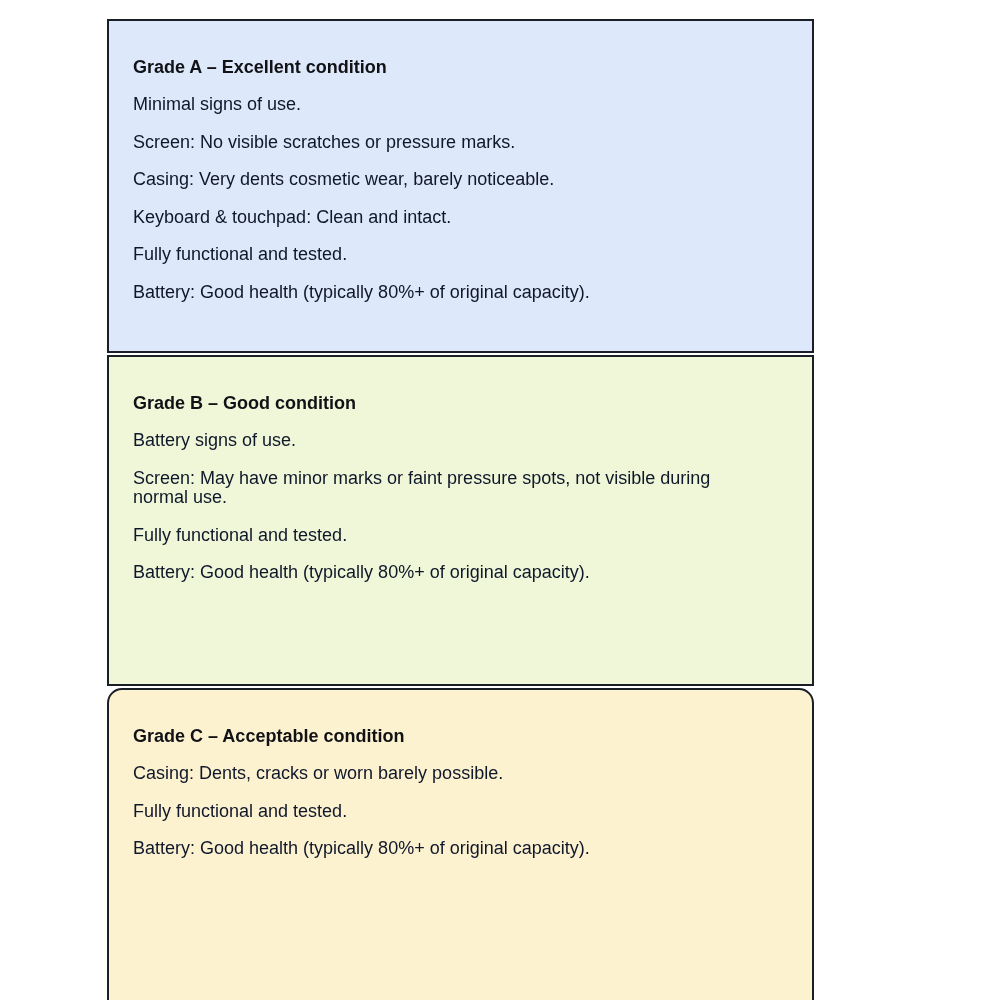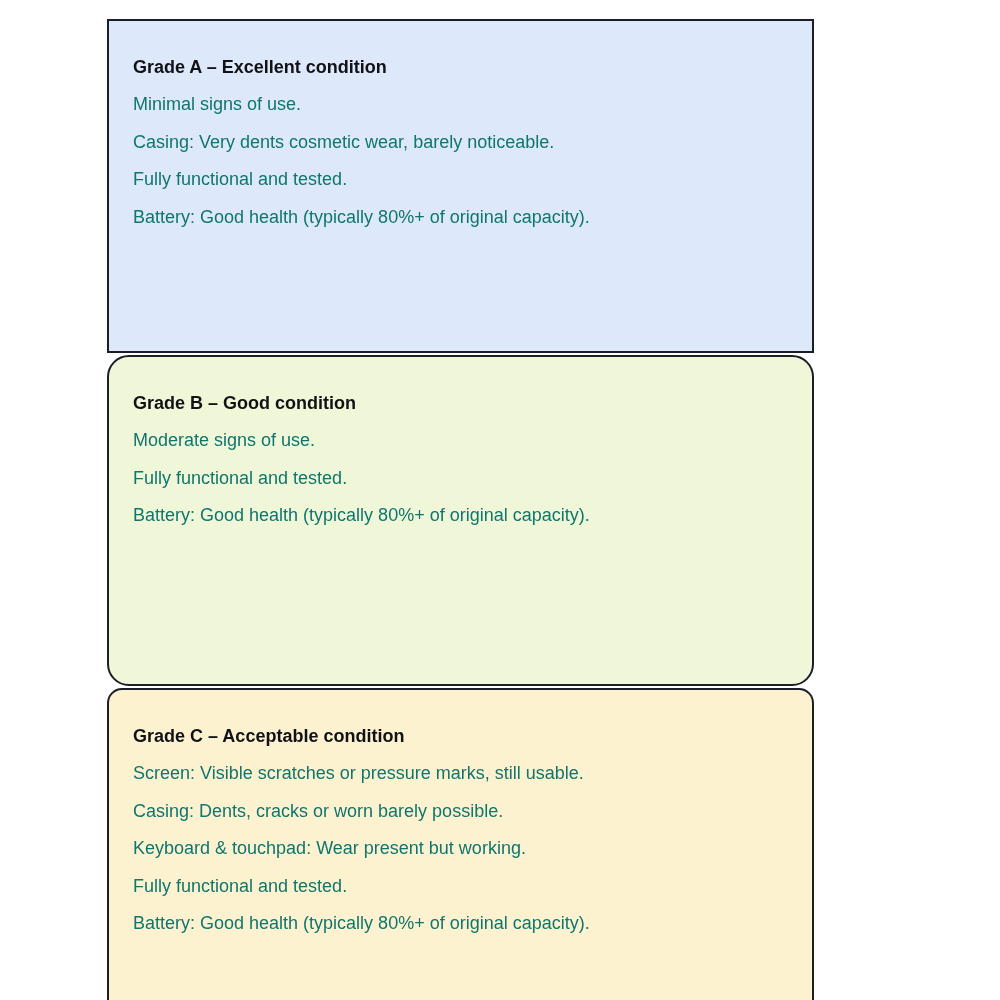--- a/index.html
+++ b/index.html
@@ -18,59 +18,60 @@
     box-sizing: border-box;
   }
   .panel {
     box-sizing: border-box;
     width: 707px;
     border: 2px solid #1a1e26;
     padding: 36px 26px 20px 24px;
     overflow: hidden;
   }
   .panel.a { height: 334px; margin-bottom: 2px; }
-  .panel.b { height: 331px; margin-bottom: 2px; border-radius: 22px; }
+  .panel.b { height: 331px; margin-bottom: 2px; }
   .panel.c { height: 328px; }
   .panel h2 {
     font-size: 18px;
     line-height: 20px;
     font-weight: bold;
     margin: 0 0 18px 0;
     color: #101216;
   }
   .panel p {
     font-size: 18px;
     line-height: 19.5px;
     margin: 0 0 18px 0;
     max-width: 612px;
-    color: #0f766e;
+    color: #0f172a;
   }
 </style>
 </head>
 <body>
 
 <div class="stack">
 
   <section class="panel a" style="background-color: rgb(221, 232, 250);">
     <h2>Grade A – Excellent condition</h2>
     <p>Minimal signs of use.</p>
+    <p>Screen: No visible scratches or pressure marks.</p>
     <p>Casing: Very dents cosmetic wear, barely noticeable.</p>
+    <p>Keyboard &amp; touchpad: Clean and intact.</p>
     <p>Fully functional and tested.</p>
     <p>Battery: Good health (typically 80%+ of original capacity).</p>
   </section>
 
   <section class="panel b" style="background-color: rgb(240, 247, 216);">
     <h2>Grade B – Good condition</h2>
-    <p>Moderate signs of use.</p>
+    <p>Battery signs of use.</p>
+    <p>Screen: May have minor marks or faint pressure spots, not visible during normal use.</p>
     <p>Fully functional and tested.</p>
     <p>Battery: Good health (typically 80%+ of original capacity).</p>
   </section>
 
   <section class="panel c" style="background-color: rgb(253, 242, 208); border-radius: 15px;">
     <h2>Grade C – Acceptable condition</h2>
-    <p>Screen: Visible scratches or pressure marks, still usable.</p>
     <p>Casing: Dents, cracks or worn barely possible.</p>
-    <p>Keyboard &amp; touchpad: Wear present but working.</p>
     <p>Fully functional and tested.</p>
     <p>Battery: Good health (typically 80%+ of original capacity).</p>
   </section>
 
 </div>
 
 </body></html>

